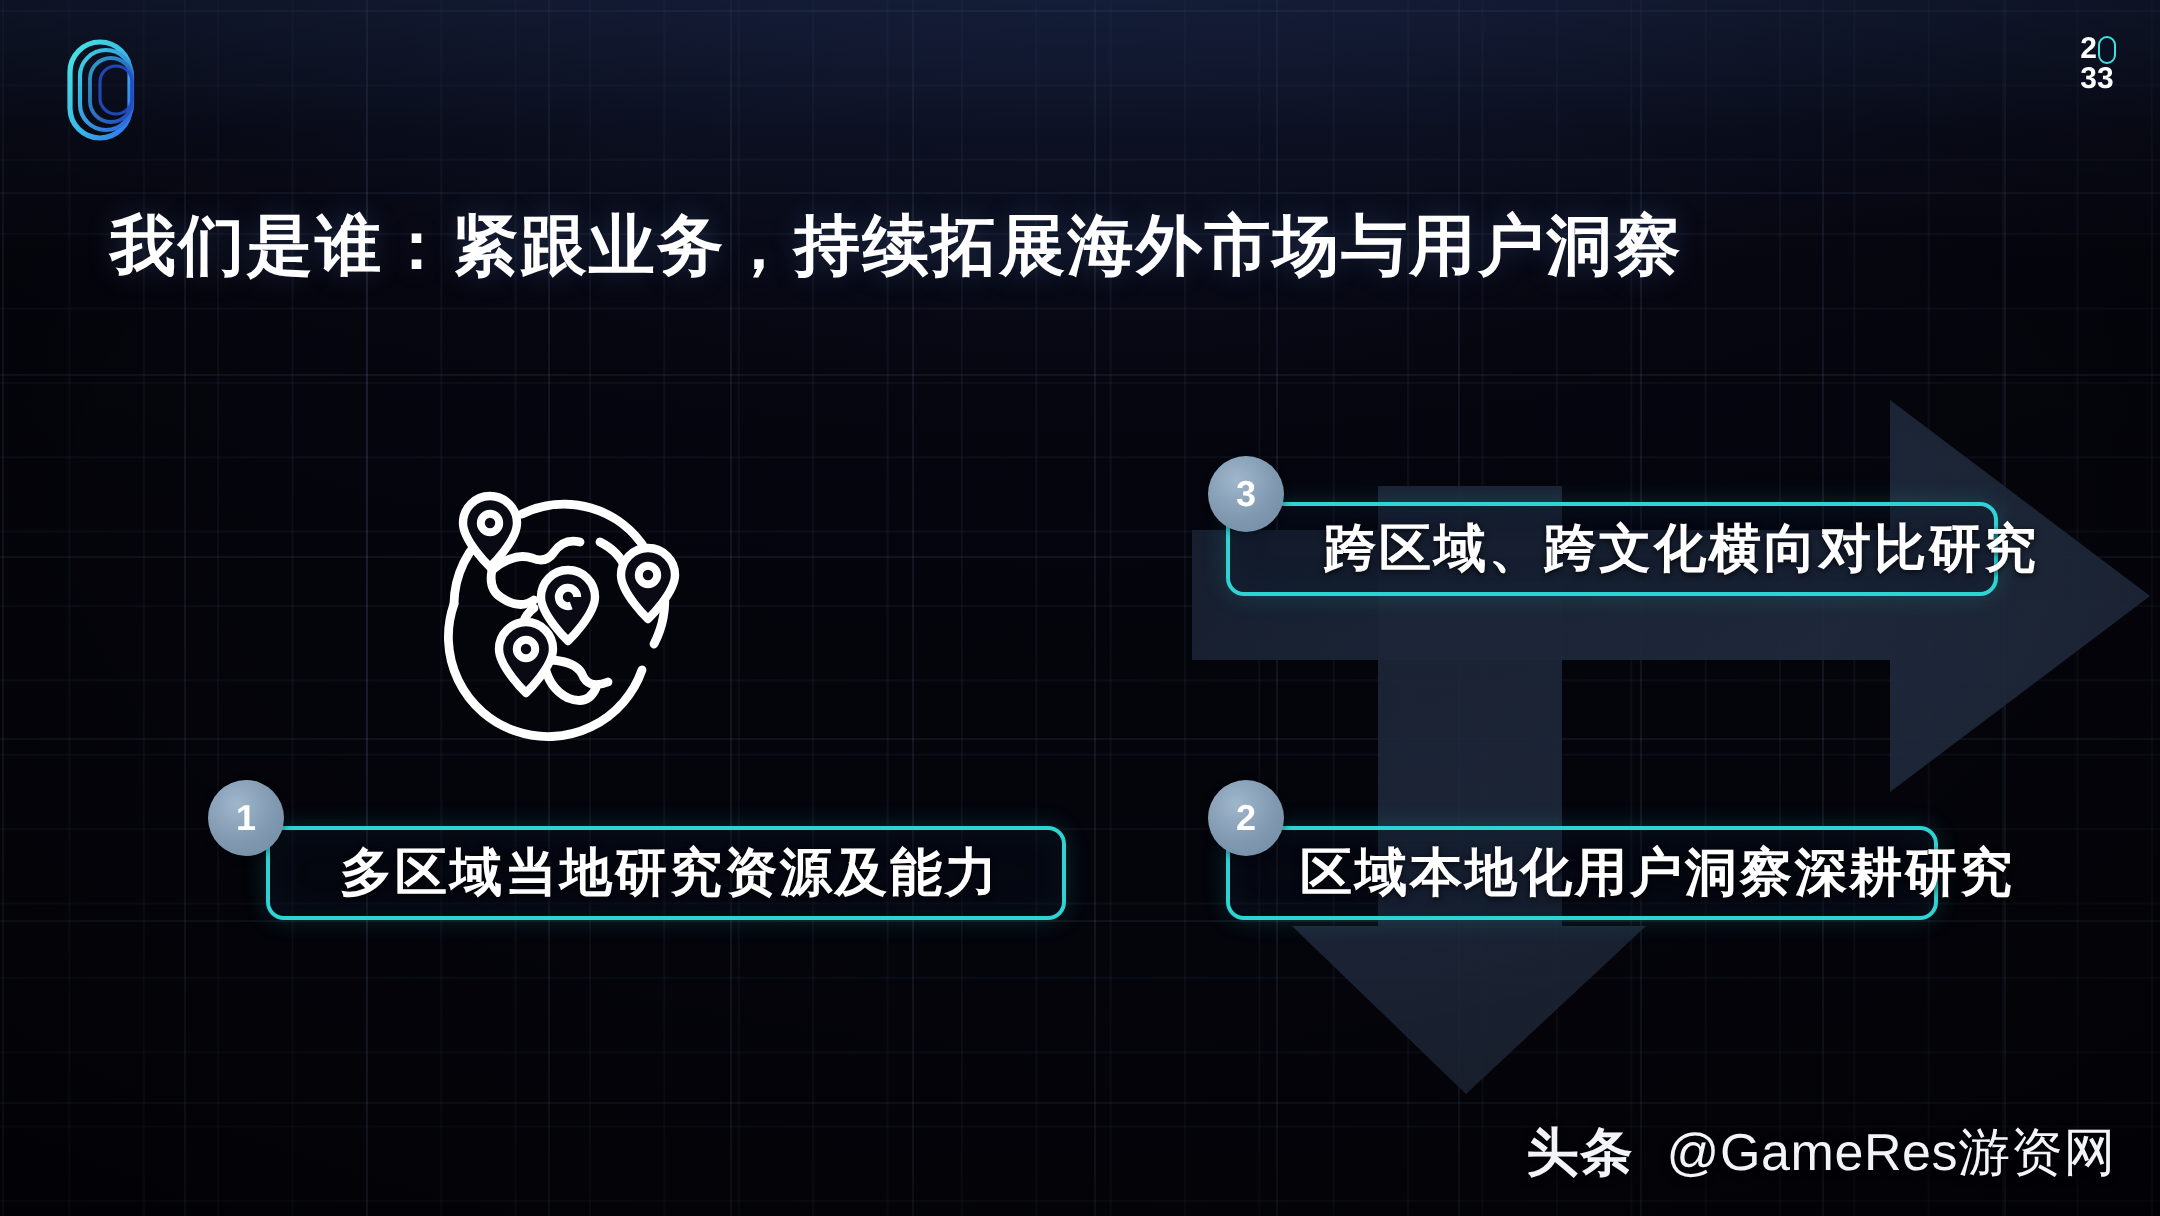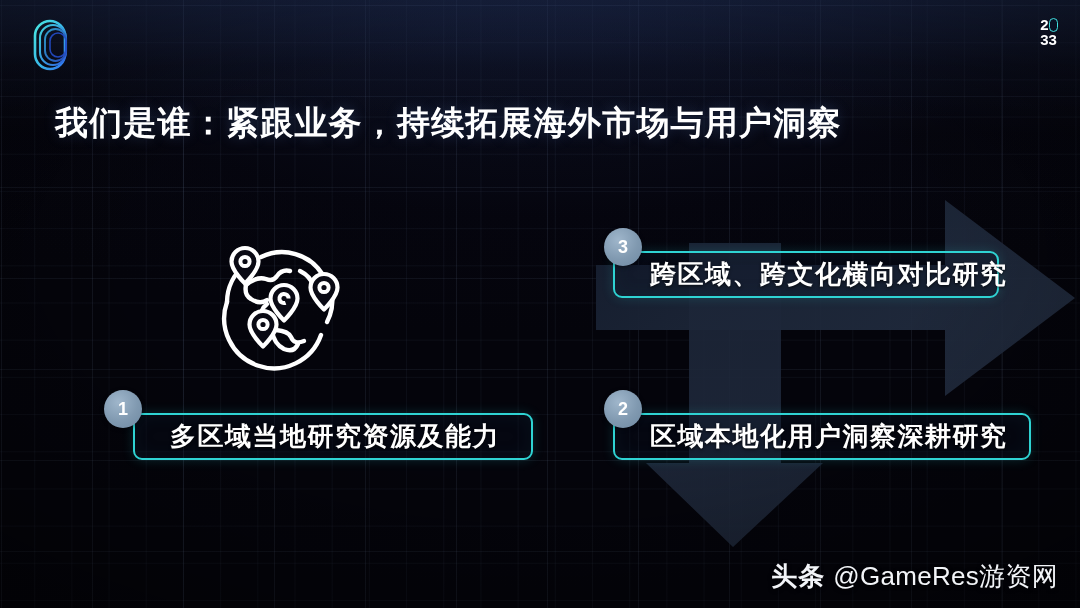--- a/index.html
+++ b/index.html
@@ -128,34 +128,34 @@
     background:radial-gradient(circle at 38% 32%, #9fb6cb 0%, #8099b0 55%, #6f8aa3 100%);
     display:flex; align-items:center; justify-content:center;
     color:#ffffff;
     font-size:18px; font-weight:bold;
     z-index:5;
     box-shadow:0 1px 4px rgba(0,0,0,0.45);
   }
 
   #pill-1 { left:133px; top:413px; width:400px; }
   #badge-1 { left:104px; top:390px; }
-  #pill-2 { left:613px; top:413px; width:418px; }
+  #pill-2 { left:613px; top:413px; width:356px; }
   #badge-2 { left:604px; top:390px; }
-  #pill-3 { left:613px; top:251px; width:386px; }
+  #pill-3 { left:613px; top:251px; width:386px;padding-left:12px; }
   #badge-3 { left:604px; top:228px; }
 
   
   .watermark {
     position:absolute; right:22px; bottom:14px;
     display:flex; align-items:flex-end;
     color:#f2f4f8;
     text-shadow:0 1px 4px rgba(0,0,0,0.8);
   }
   .wm-strong { font-size:26px; font-weight:bold; letter-spacing:1px; }
-  .wm-light  { font-size:26px; font-weight:normal; letter-spacing:0.3px; margin-left:8px; }
+  .wm-light  { font-size:26px; font-weight:normal; letter-spacing:0.3px; margin-left:16px; }
 </style>
 </head>
 <body>
 
 <div class="slide">
 
   <div class="grid-fine"></div>
   <div class="grid-major"></div>
   <div class="topglow"></div>
 

